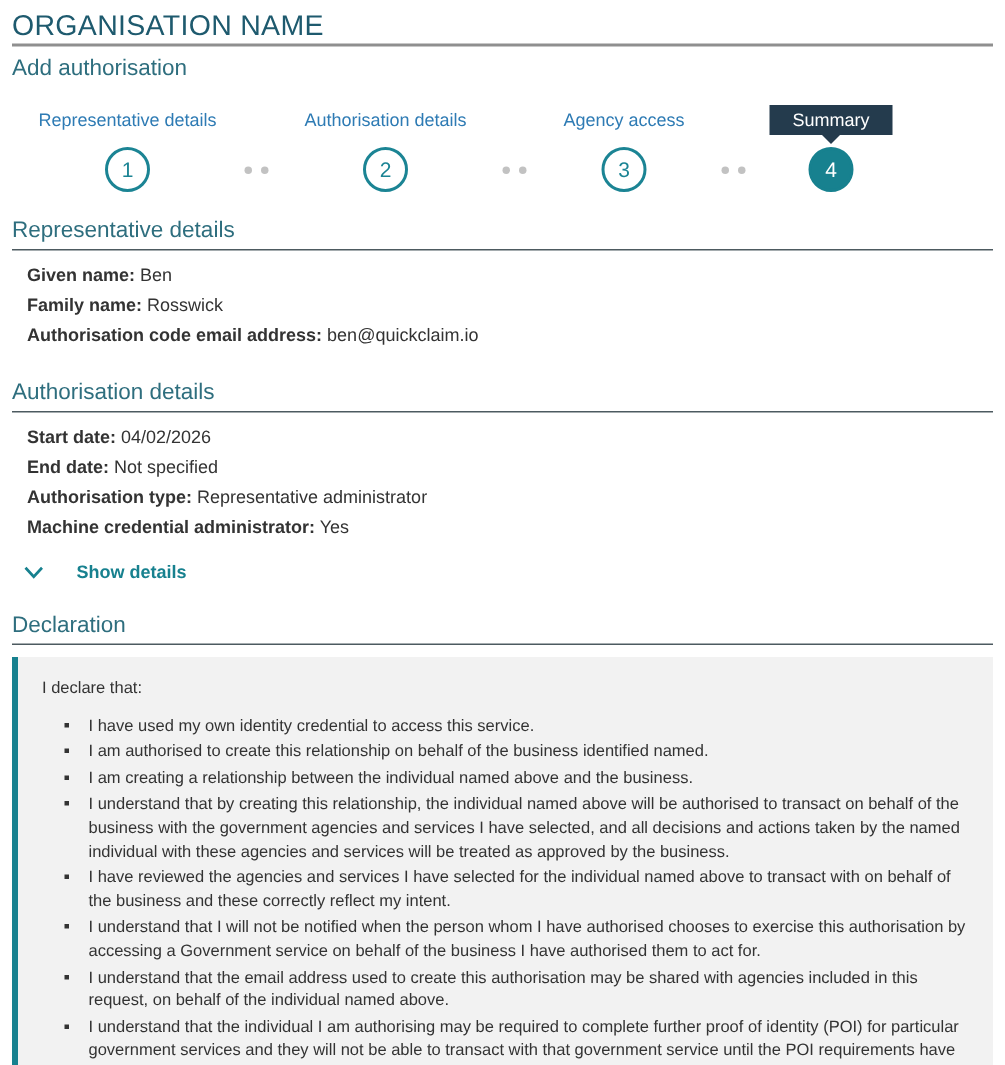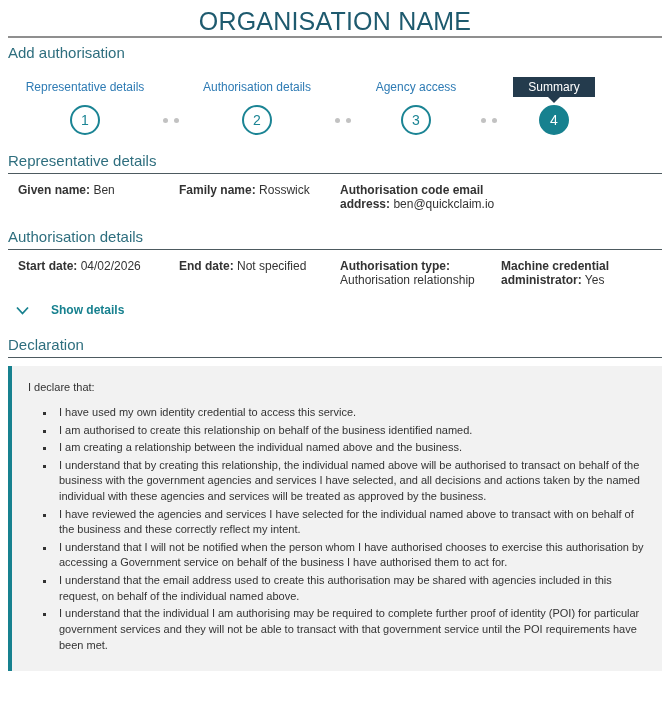--- a/index.html
+++ b/index.html
@@ -6,22 +6,22 @@
   html, body { margin: 0; padding: 0; background: #fff; }
   body {
     width: 670px; height: 710px; overflow: hidden;
     font-family: "Liberation Sans", "DejaVu Sans", sans-serif;
     color: #333;
   }
   .page { padding: 5px 8px 0 8px; }
 
   
   .org-name {
-    margin: 2px 0 0; font-size: 25px; font-weight: 500;
-    color: #1e5a6e; letter-spacing: 0.2px; text-align: center;
+    margin: 2px 0 0; font-size: 19px; font-weight: 500;
+    color: #1e5a6e; letter-spacing: 0.2px;
   }
   .org-abn { font-size: 11px; font-weight: bold; color: #1e5a6e; margin: 2px 0 5px; }
   .top-divider { border: none; border-top: 2px solid #8f8f8f; margin: 0 0 6px; }
   .page-title { margin: 4px 0 16px; font-size: 15px; font-weight: 400; color: #2e6e7e; }
 
   
   .stepper { display: flex; margin: 0 0 4px 12px; }
   .step { display: flex; flex-direction: column; align-items: center; }
   .step-1, .step-2 { width: 130px; }
   .step-3 { width: 104px; }
@@ -47,21 +47,21 @@
   .step-circle.active { background: #17818f; border-color: #17818f; color: #fff; }
   .step-sep { display: flex; gap: 6px; align-self: flex-start; margin-top: 41px; padding: 0 13px; }
   .step-sep .dot { width: 5px; height: 5px; border-radius: 50%; background: #c2c2c2; }
 
   
   .section-title {
     margin: 17px 0 0; font-size: 15px; font-weight: 400; color: #2e6e7e;
     border-bottom: 1px solid #4d5a60; padding-bottom: 4px;
   }
   .fields-grid {
-    display: grid; grid-template-columns: 1fr 1fr 1fr 1fr;
+    display: grid; grid-template-columns: 1fr;
     margin: 9px 0 0 10px; row-gap: 6px; font-size: 12px;
   }
   .field-label { font-weight: bold; color: #333; }
   .field-value { color: #333; }
 
   .show-details {
     display: inline-flex; align-items: center; gap: 22px;
     margin: 16px 0 2px 8px; background: none; border: none; padding: 0;
     font-family: inherit; font-size: 12px; font-weight: bold; color: #17818f;
     cursor: pointer;
@@ -143,21 +143,21 @@
     <div>
       <span class="field-label">Start date:</span>
       <span class="field-value">04/02/2026</span>
     </div>
     <div>
       <span class="field-label">End date:</span>
       <span class="field-value">Not specified</span>
     </div>
     <div>
       <span class="field-label">Authorisation type:</span>
-      <span class="field-value">Authorisation relationship</span>
+      <span class="field-value">Representative administrator</span>
     </div>
     <div>
       <span class="field-label">Machine credential administrator:</span>
       <span class="field-value">Yes</span>
     </div>
   </div>
 
   
   <button class="show-details">
     <span>

